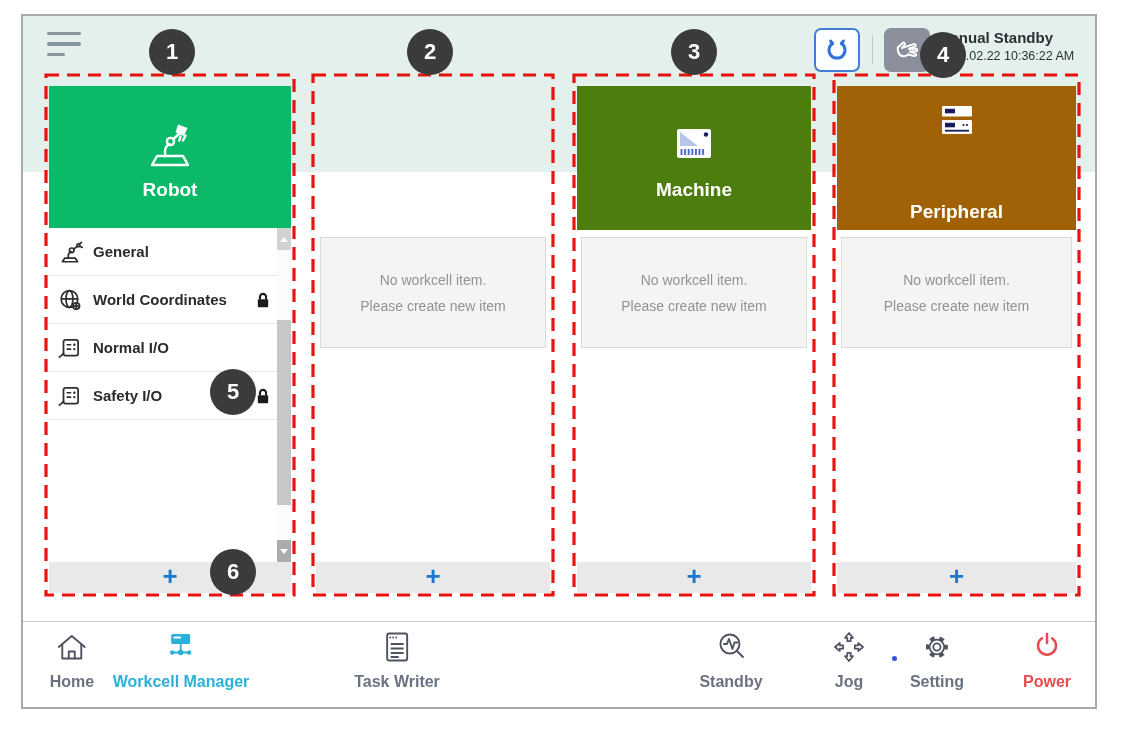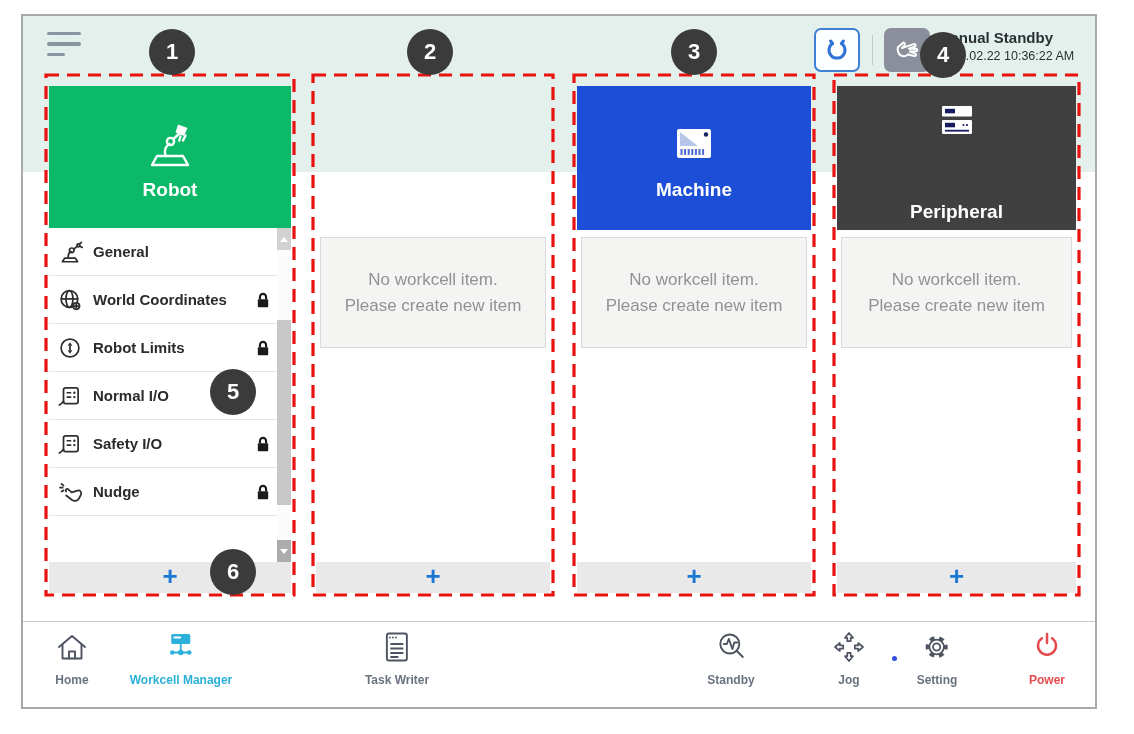--- a/index.html
+++ b/index.html
@@ -38,28 +38,28 @@
   
   .sbar{position:absolute;right:0;top:0;width:14px;height:334px;background:#fbfbfb;}
   .sbtn{position:absolute;left:0;width:14px;height:22px;display:flex;align-items:center;justify-content:center;cursor:pointer;}
   .sbtn.up{top:0;background:#d2d2d2;}
   .sbtn.down{bottom:0;background:#acacac;}
   .tri-up{width:0;height:0;border-left:4px solid transparent;border-right:4px solid transparent;border-bottom:5px solid #fff;}
   .tri-down{width:0;height:0;border-left:4px solid transparent;border-right:4px solid transparent;border-top:5px solid #fff;}
   .sthumb{position:absolute;left:0;top:92px;width:14px;height:185px;background:#c7c7c7;cursor:grab;}
   
   .empty-box{position:absolute;left:9px;right:9px;top:164px;height:111px;background:#f4f4f3;border:1px solid #dadada;box-sizing:border-box;display:flex;flex-direction:column;align-items:center;justify-content:center;}
-  .empty-box div{font-size:17px;color:#8f9296;line-height:26px;}
+  .empty-box div{font-size:14px;color:#8f9296;line-height:26px;}
   
   .add-bar{position:absolute;left:5px;right:5px;top:489px;height:31px;background:#e9e9e9;display:flex;align-items:center;justify-content:center;cursor:pointer;}
   .add-bar span{color:#1a78d2;font-size:26px;font-weight:bold;line-height:26px;margin-top:-3px;}
   
   .nav-divider{position:absolute;left:0;right:0;top:605px;height:1px;background:#c9c9c9;}
   .nav-item{position:absolute;top:612px;transform:translateX(-50%);text-align:center;cursor:pointer;color:#6a7280;}
-  .nav-item .nlabel{display:block;font-size:12px;font-weight:bold;margin-top:3px;white-space:nowrap;}
+  .nav-item .nlabel{display:block;font-size:16px;font-weight:bold;margin-top:3px;white-space:nowrap;}
   .nav-item.active{color:var(--accent);}
   .nav-item.power{color:var(--power-red);}
   .blue-dot{position:absolute;left:869px;top:640px;width:5px;height:5px;border-radius:50%;background:#3450e0;}
   
   .badge{position:absolute;width:46px;height:46px;border-radius:50%;background:var(--badge-bg);color:#fff;font-size:22px;font-weight:bold;display:flex;align-items:center;justify-content:center;z-index:50;}
   .b1{left:149px;top:29px;} .b2{left:407px;top:29px;} .b3{left:671px;top:29px;}
   .b4{left:920px;top:32px;} .b5{left:210px;top:369px;} .b6{left:210px;top:549px;}
   svg{overflow:visible;}
 </style>
 </head>
@@ -140,33 +140,20 @@
             </g>
           </svg>
           <span class="rlabel">World Coordinates</span>
           <svg class="lock" width="16" height="18" viewBox="0 0 15 17">
             <path d="M4.6 8 V5.6 a2.9 2.9 0 0 1 5.8 0 V8" stroke="#1b1b1b" stroke-width="2" fill="none"></path>
             <rect x="2.6" y="7.8" width="9.8" height="7.6" rx="1" fill="#1b1b1b"></rect>
           </svg>
         </div>
         <div class="row">
           <svg class="ric" viewBox="0 0 24 24">
-            <circle cx="12" cy="12" r="8.2" stroke="#2e2e2e" stroke-width="1.6" fill="none"></circle>
-            <path d="M12 6.8 l2.2 3.1 h-4.4 Z" fill="#2e2e2e"></path>
-            <path d="M12 17.2 l2.2-3.1 h-4.4 Z" fill="#2e2e2e"></path>
-            <path d="M12 10 V14" stroke="#2e2e2e" stroke-width="1.6"></path>
-          </svg>
-          <span class="rlabel">Robot Limits</span>
-          <svg class="lock" width="16" height="18" viewBox="0 0 15 17">
-            <path d="M4.6 8 V5.6 a2.9 2.9 0 0 1 5.8 0 V8" stroke="#1b1b1b" stroke-width="2" fill="none"></path>
-            <rect x="2.6" y="7.8" width="9.8" height="7.6" rx="1" fill="#1b1b1b"></rect>
-          </svg>
-        </div>
-        <div class="row">
-          <svg class="ric" viewBox="0 0 24 24">
             <g stroke="#2e2e2e" stroke-width="1.6" fill="none" stroke-linecap="round">
               <rect x="6" y="4.5" width="13.5" height="14.5" rx="2"></rect>
               <path d="M9.5 9 h3 M9.5 13 h3"></path>
               <path d="M6 16.8 c-1.6 2 -2.4 2.8 -3.8 3.6"></path>
             </g>
             <circle cx="16" cy="9" r="1.1" fill="#2e2e2e"></circle>
             <circle cx="16" cy="13" r="1.1" fill="#2e2e2e"></circle>
           </svg>
           <span class="rlabel">Normal I/O</span>
         </div>
@@ -179,33 +166,20 @@
             </g>
             <circle cx="16" cy="9" r="1.1" fill="#2e2e2e"></circle>
             <circle cx="16" cy="13" r="1.1" fill="#2e2e2e"></circle>
           </svg>
           <span class="rlabel">Safety I/O</span>
           <svg class="lock" width="16" height="18" viewBox="0 0 15 17">
             <path d="M4.6 8 V5.6 a2.9 2.9 0 0 1 5.8 0 V8" stroke="#1b1b1b" stroke-width="2" fill="none"></path>
             <rect x="2.6" y="7.8" width="9.8" height="7.6" rx="1" fill="#1b1b1b"></rect>
           </svg>
         </div>
-        <div class="row">
-          <svg class="ric" viewBox="0 0 24 24">
-            <g stroke="#2e2e2e" stroke-width="1.6" fill="none" stroke-linecap="round" stroke-linejoin="round">
-              <path d="M4.2 4.5 l1.8 1.6 M2.8 8 h2.4 M4.2 11.5 l1.8-1"></path>
-              <path d="M8.5 11.5 c-1.3-1.3 .4-3.2 1.9-2 l3.2 2.8 5.2-1.6 c2.6-.7 4.3 1.6 3.2 3.9 l-1.7 3.4 c-1.3 2.4-4.2 3-6.4 1.4 l-5.4-4.2"></path>
-            </g>
-          </svg>
-          <span class="rlabel">Nudge</span>
-          <svg class="lock" width="16" height="18" viewBox="0 0 15 17">
-            <path d="M4.6 8 V5.6 a2.9 2.9 0 0 1 5.8 0 V8" stroke="#1b1b1b" stroke-width="2" fill="none"></path>
-            <rect x="2.6" y="7.8" width="9.8" height="7.6" rx="1" fill="#1b1b1b"></rect>
-          </svg>
-        </div>
       </div>
       <div class="sbar">
         <div class="sbtn up">
             <div class="tri-up"></div>
           </div>
         <div class="sthumb"></div>
         <div class="sbtn down">
             <div class="tri-down"></div>
           </div>
       </div>
@@ -226,21 +200,21 @@
     </div>
     <div class="add-bar">
       <span>+</span>
     </div>
     <svg class="dash" width="244" height="524">
       <rect x="2" y="2" width="240" height="520" fill="none" stroke="#e8120e" stroke-width="3.2" stroke-dasharray="13 8"></rect>
     </svg>
   </div>
 
   <div class="wc-col col3">
-    <div class="col-header" style="background: #1d4ed8;">
+    <div class="col-header" style="background: #4d7c0f;">
       <svg width="58" height="58" viewBox="0 0 58 58">
         <rect x="12" y="14" width="34" height="29" rx="2" fill="#fff"></rect>
         <polygon points="15,17 33,31 15,31" fill="#b7c6e8"></polygon>
         <circle cx="41" cy="19.5" r="2.2" fill="#16205e"></circle>
         <g fill="#4c6bd2">
           <rect x="15.5" y="34" width="2" height="6"></rect>
             <rect x="19.1" y="34" width="2" height="6"></rect>
           <rect x="22.7" y="34" width="2" height="6"></rect>
             <rect x="26.3" y="34" width="2" height="6"></rect>
           <rect x="29.9" y="34" width="2" height="6"></rect>
@@ -256,21 +230,21 @@
     </div>
     <div class="add-bar">
       <span>+</span>
     </div>
     <svg class="dash" width="244" height="524">
       <rect x="2" y="2" width="240" height="520" fill="none" stroke="#e8120e" stroke-width="3.2" stroke-dasharray="13 8"></rect>
     </svg>
   </div>
 
   <div class="wc-col col4">
-    <div class="col-header" style="background: #404040; gap: 44px;">
+    <div class="col-header" style="background: #a16207; gap: 44px;">
       <svg width="58" height="58" viewBox="0 0 58 58">
         <rect x="14" y="13" width="30" height="10.5" rx="1.2" fill="#fff"></rect>
         <rect x="17" y="15.8" width="10" height="4.5" fill="#171b5f"></rect>
         <rect x="14" y="27" width="30" height="14" rx="1.2" fill="#fff"></rect>
         <rect x="17" y="29.8" width="10" height="4.5" fill="#171b5f"></rect>
         <circle cx="35.5" cy="32" r="1.1" fill="#171b5f"></circle>
           <circle cx="39" cy="32" r="1.1" fill="#171b5f"></circle>
         <rect x="17" y="36.8" width="24" height="1.8" fill="#171b5f"></rect>
       </svg>
       <div class="col-title">Peripheral</div>

